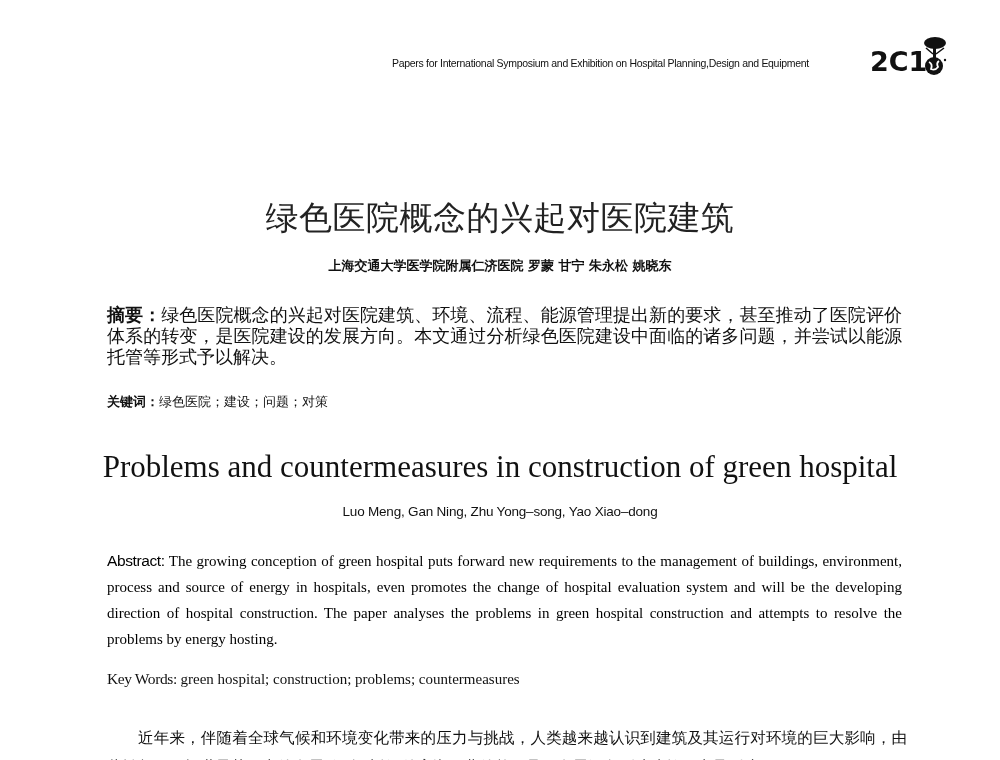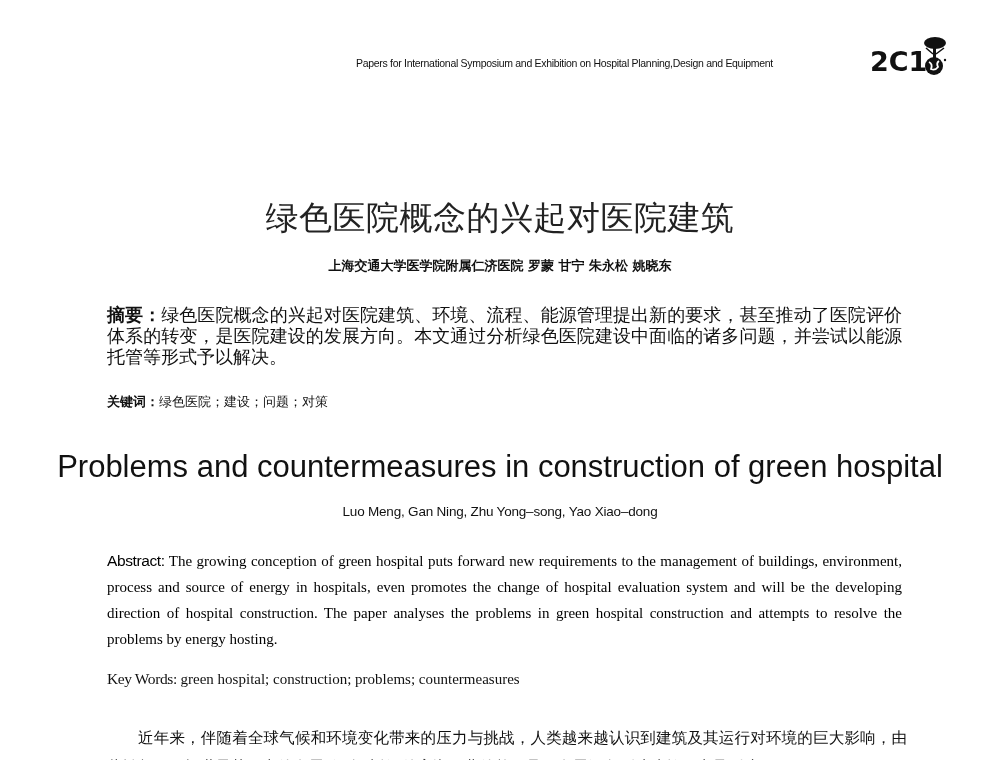--- a/index.html
+++ b/index.html
@@ -1,27 +1,27 @@
 <!DOCTYPE html>
 <html><head>
 <meta charset="utf-8">
 <style>
   html, body { margin:0; padding:0; background:#ffffff; }
   body { width:1000px; height:760px; overflow:hidden; position:relative; color:#111; }
-  .header-line { position:absolute; left:356px; top:57px; font-family:"Liberation Sans", sans-serif; font-size:10.5px; letter-spacing:-0.3px; color:#111; white-space:nowrap; }
+  .header-line { position:absolute; left:392px; top:57px; font-family:"Liberation Sans", sans-serif; font-size:10.5px; letter-spacing:-0.3px; color:#111; white-space:nowrap; }
   .logo { position:absolute; left:870px; top:34px; width:80px; height:44px; }
   .logo-text { position:absolute; left:0; top:12px; font-family:"DejaVu Sans", sans-serif; font-weight:bold; font-size:27px; letter-spacing:0px; color:#111; }
   .logo-tree { position:absolute; left:50px; top:0px; }
   .cn-title { position:absolute; left:0; width:1000px; top:196px; text-align:center; font-family:"DejaVu Sans", sans-serif; font-size:33px; font-weight:300; color:#222; letter-spacing:0.5px; }
   .cn-authors { position:absolute; left:0; width:1000px; top:257px; text-align:center; font-family:"DejaVu Sans", sans-serif; font-weight:bold; font-size:13px; color:#111; }
   .cn-abstract { position:absolute; left:107px; width:795px; top:304px; font-family:"DejaVu Sans", sans-serif; font-size:18px; line-height:21px; color:#111; text-align:justify; }
   .cn-abstract .lbl { font-weight:bold; }
   .cn-keywords { position:absolute; left:107px; top:388px; font-family:"DejaVu Sans", sans-serif; font-size:13px; line-height:28px; color:#111; }
   .cn-keywords .lbl { font-weight:bold; }
-  .en-title { position:absolute; left:0; width:1000px; top:449px; text-align:center; font-family:Liberation Sans, sans-serif; font-size:31px; color:#111; }
+  .en-title { position:absolute; left:0; width:1000px; top:449px; text-align:center; font-family:Liberation Serif, serif; font-size:31px; color:#111; }
   .en-authors { position:absolute; left:0; width:1000px; top:504px; text-align:center; font-family:"Liberation Sans", sans-serif; font-size:13.5px; color:#111; letter-spacing:-0.2px; }
   .en-abstract { position:absolute; left:107px; width:795px; top:548px; font-family:"Liberation Serif", serif; font-size:15px; line-height:26px; color:#000000; text-align:justify; text-align-last:left; }
   .en-abstract .lbl { font-family:"Liberation Sans", sans-serif; font-size:15.5px; letter-spacing:-0.4px; }
   .en-keywords { position:absolute; left:107px; top:665px; font-family:"Liberation Serif", serif; font-size:15px; line-height:28px; color:#111; }
   .en-keywords .lbl { font-family:Liberation Serif, serif; font-size:15.5px; letter-spacing:-0.4px; }
   .body-text { position:absolute; left:107px; width:800px; top:724px; font-family:"DejaVu Sans", sans-serif; font-size:15.5px; line-height:29px; color:#111; text-indent:31px; text-align:justify; }
 </style>
 </head>
 <body>
 

